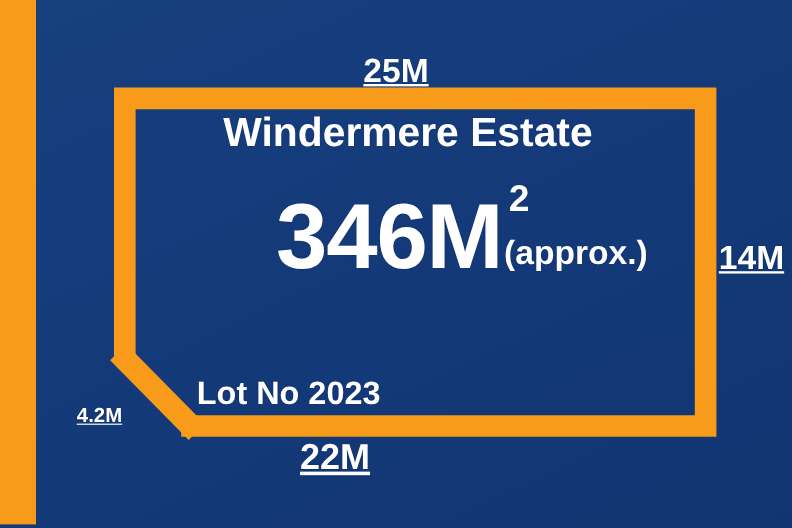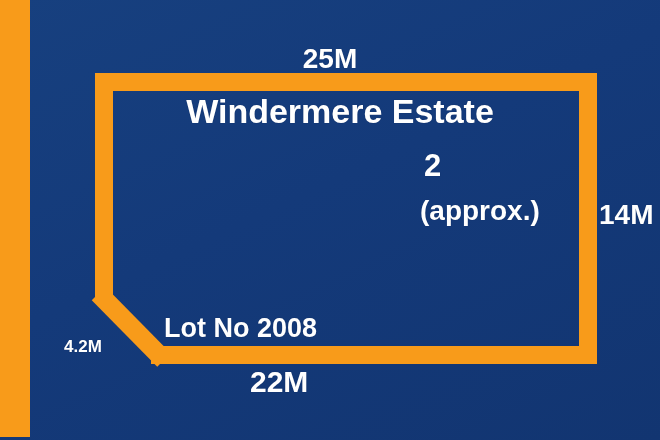--- a/index.html
+++ b/index.html
@@ -26,21 +26,21 @@
     width: 660px; height: 440px;
   }
   .label {
     position: absolute;
     color: #FFFFFF;
     font-weight: bold;
     line-height: 1;
     white-space: nowrap;
     text-shadow: 0 0 1px rgba(8,25,60,.45);
   }
-  .dim { font-size: 28px; }
+  .dim { font-size: 28px; text-decoration: underline; }
   .title {
     left: 80px; top: 94px;
     width: 520px;
     text-align: center;
     font-size: 34px;
   }
   .dim-top    { left: 240px; top: 45px;  width: 180px; text-align: center; }
   .dim-left   { left: 36px;  top: 187px; }
   .dim-right  { left: 599px; top: 201px; }
   .dim-diag   { left: 64px;  top: 338px; font-size: 17px; }
@@ -77,19 +77,20 @@
     <path d="M98.5 293.5 L164 360" fill="none" stroke-width="19" stroke-linecap="butt" stroke="#F89B1A"></path>
   </svg>
 
   <div class="label title">Windermere Estate</div>
 
   <div class="label dim dim-top">25M</div>
   <div class="label dim dim-right">14M</div>
   <div class="label dim dim-diag">4.2M</div>
   <div class="label dim dim-bottom">22M</div>
 
+  <div class="label area-main">346M</div>
   <div class="label area-sup">2</div>
   <div class="label area-approx">(approx.)</div>
 
-  <div class="label lot-label">Lot No 2008</div>
+  <div class="label lot-label">Lot No 2023</div>
 
 
 </div>
 
 </body></html>

